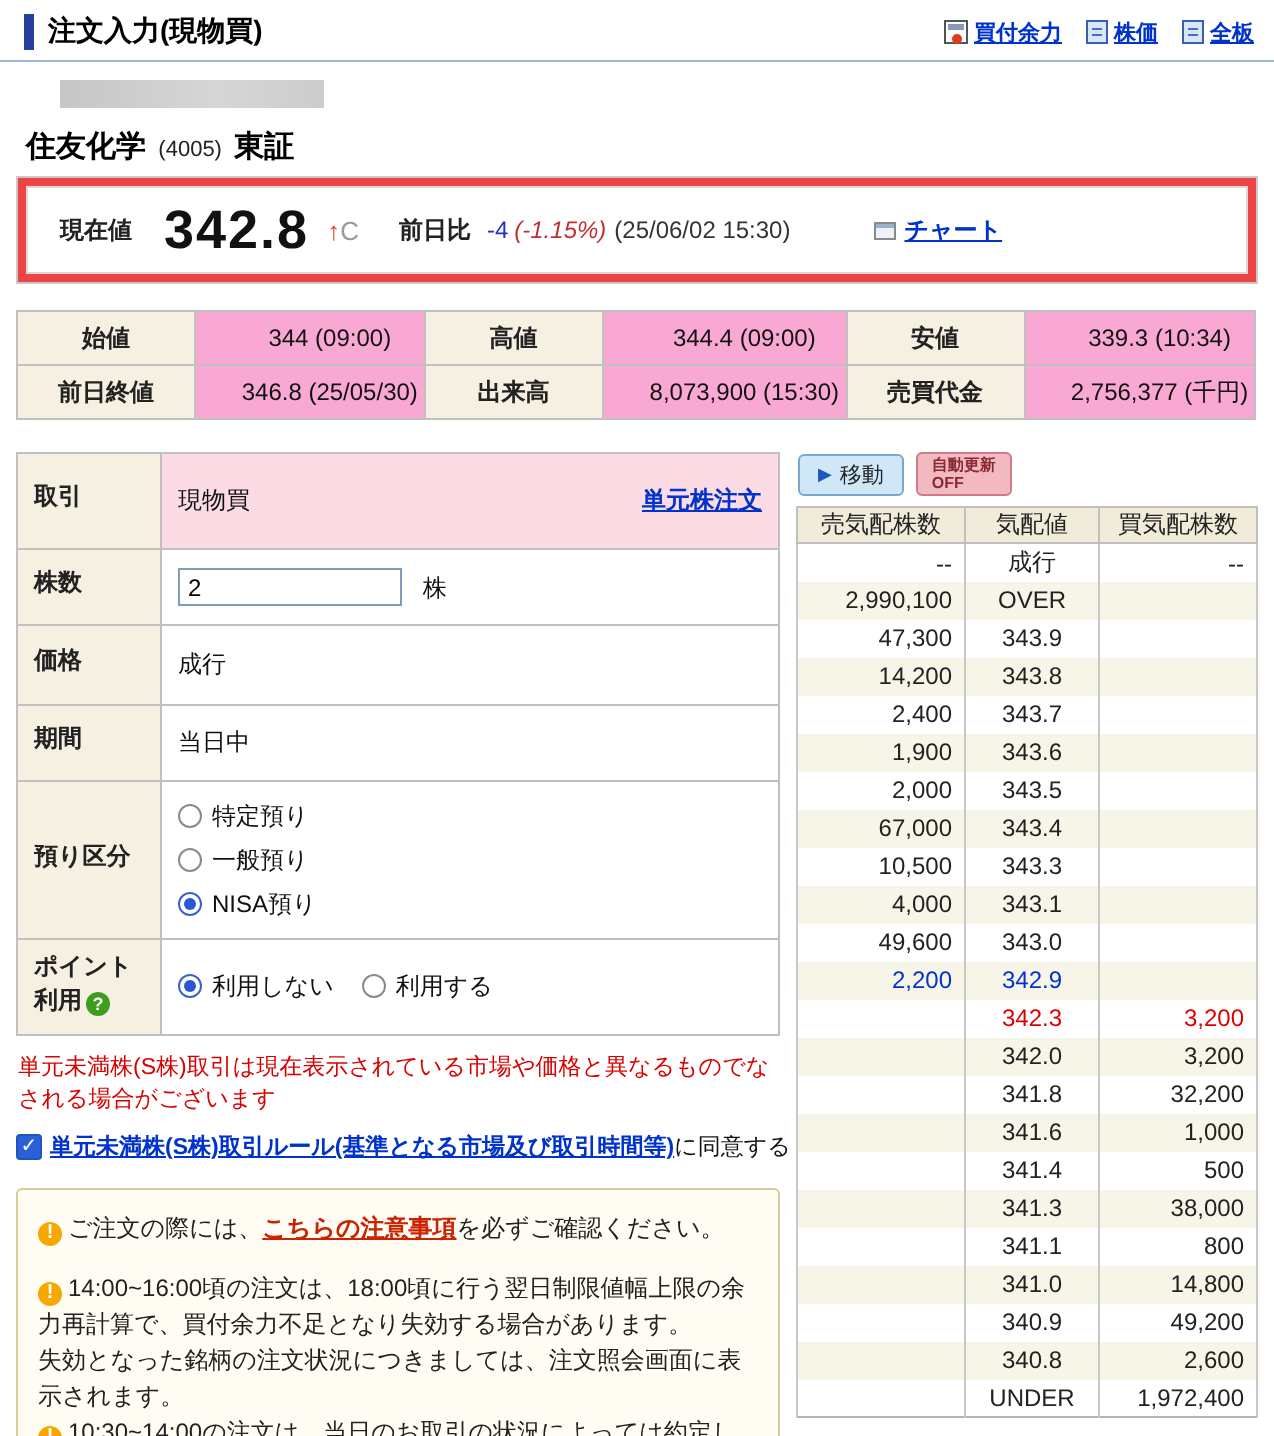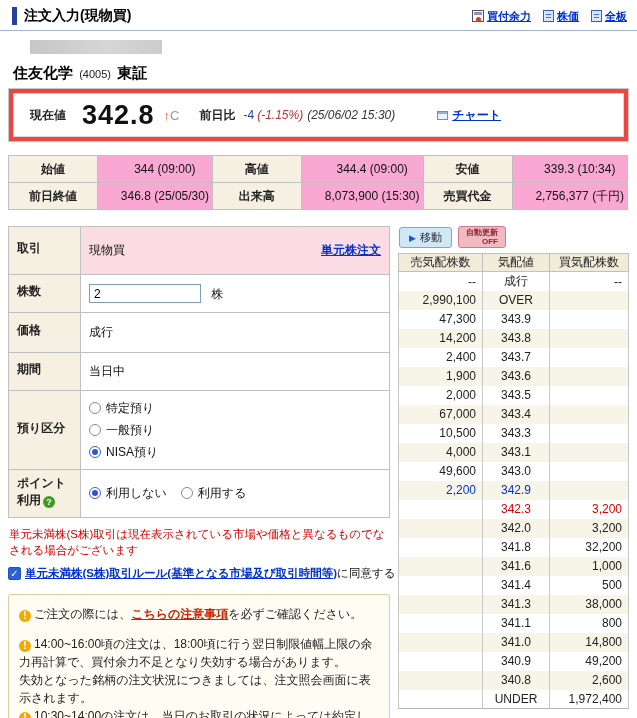--- a/index.html
+++ b/index.html
@@ -34,21 +34,21 @@
   .price-panel { margin:0 8px; border:1px solid #c9c9c9; padding:4px; background:#ef4444; }
   .price-inner { border:1px solid #d9d9d9; background:#fff; height:44px; display:flex; align-items:center; }
   .cur-label { font-size:12px; font-weight:bold; margin-left:16px; color:#222; }
   .cur-value { font-size:27px; font-weight:bold; margin-left:16px; letter-spacing:1px; color:#111; }
   .tick { margin-left:9px; font-size:13px; }
   .tick-arrow { color:#e8491f; font-weight:bold; }
   .tick-flag { color:#999; }
   .chg-label { margin-left:20px; font-size:12px; font-weight:bold; color:#222; }
   .chg-val { margin-left:8px; font-size:12px; color:#2335c0; }
   .chg-pct { margin-left:3px; font-size:12px; color:#c03030;font-style:italic; }
-  .chg-time { margin-left:4px; font-size:12px; color:#333;font-style:italic; }
+  .chg-time { margin-left:4px; font-size:12px; color:#333; }
   .chart-link { margin-left:42px; display:flex; align-items:center; gap:4px; font-size:12px; }
   .chart-link a { color:#0033cc; text-decoration:underline; font-weight:bold; }
   .ic-win { display:inline-block; width:11px; height:9px; border:1px solid #8a8a8a; background:#eef2f8; position:relative; }
   .ic-win::before { content:""; position:absolute; left:0; right:0; top:0; height:2px; background:#9bb0cc; }
 
   
   .quote-table { width:620px; margin:13px 8px 0; border-collapse:collapse; font-size:12px; }
   .quote-table td { border:1px solid #c0c0c0; height:27px; text-align:center; }
   .quote-table td.ql { background:#f5f0e1; font-weight:bold; width:89px; color:#222; }
   .quote-table td.qv { background:#f9a8d4; color:#111;padding-left:20px; }
@@ -89,21 +89,21 @@
              font-size:10px; font-weight:bold; text-align:center; line-height:12px; margin-right:3px; vertical-align:-1px; }
   .notice-line1 a { color:#cc2200; font-weight:bold; text-decoration:underline; }
   .notice-block { margin-top:12px; }
 
   
   .ob-buttons { display:flex; gap:6px; margin:0 0 5px 1px; align-items:flex-end; }
   .move-btn { background:#cfe7f7; border:1px solid #7aa8cf; border-radius:3px; font-size:11px;
               padding:2px 9px; display:flex; align-items:center; gap:4px; color:#222; cursor:pointer; font-family:inherit; }
   .move-arrow { color:#1a56c4; font-size:9px; }
   .auto-btn { background:#f3b9c0; border:1px solid #cf7a8a; border-radius:3px; font-size:8px; line-height:1.15;
-              padding:1px 7px; text-align:right; color:#8a2a35; font-weight:bold; cursor:pointer; font-family:inherit; }
+              padding:1px 7px; text-align:left; color:#8a2a35; font-weight:bold; cursor:pointer; font-family:inherit; }
   .ob-table { width:100%; border-collapse:collapse; font-size:12px; border:1px solid #b5b5b5; }
   .ob-table th { background:#f1ecd9; border:1px solid #c0c0c0; font-weight:normal; height:14px; font-size:12px; color:#222; }
   .ob-table td { height:19px; padding:0 6px; border-left:1px solid #c8c8c8; border-right:1px solid #c8c8c8; color:#222; }
   .ob-table tr.stripe td { background:#f7f4e8; }
   td.c-sell { text-align:right; width:84px; }
   td.c-price { text-align:center; width:67px; }
   td.c-buy { text-align:right; }
   tr.tone-ask td.c-sell, tr.tone-ask td.c-price { color:#0033cc; }
   tr.tone-bid td.c-price, tr.tone-bid td.c-buy { color:#dd0000; }
 </style>

